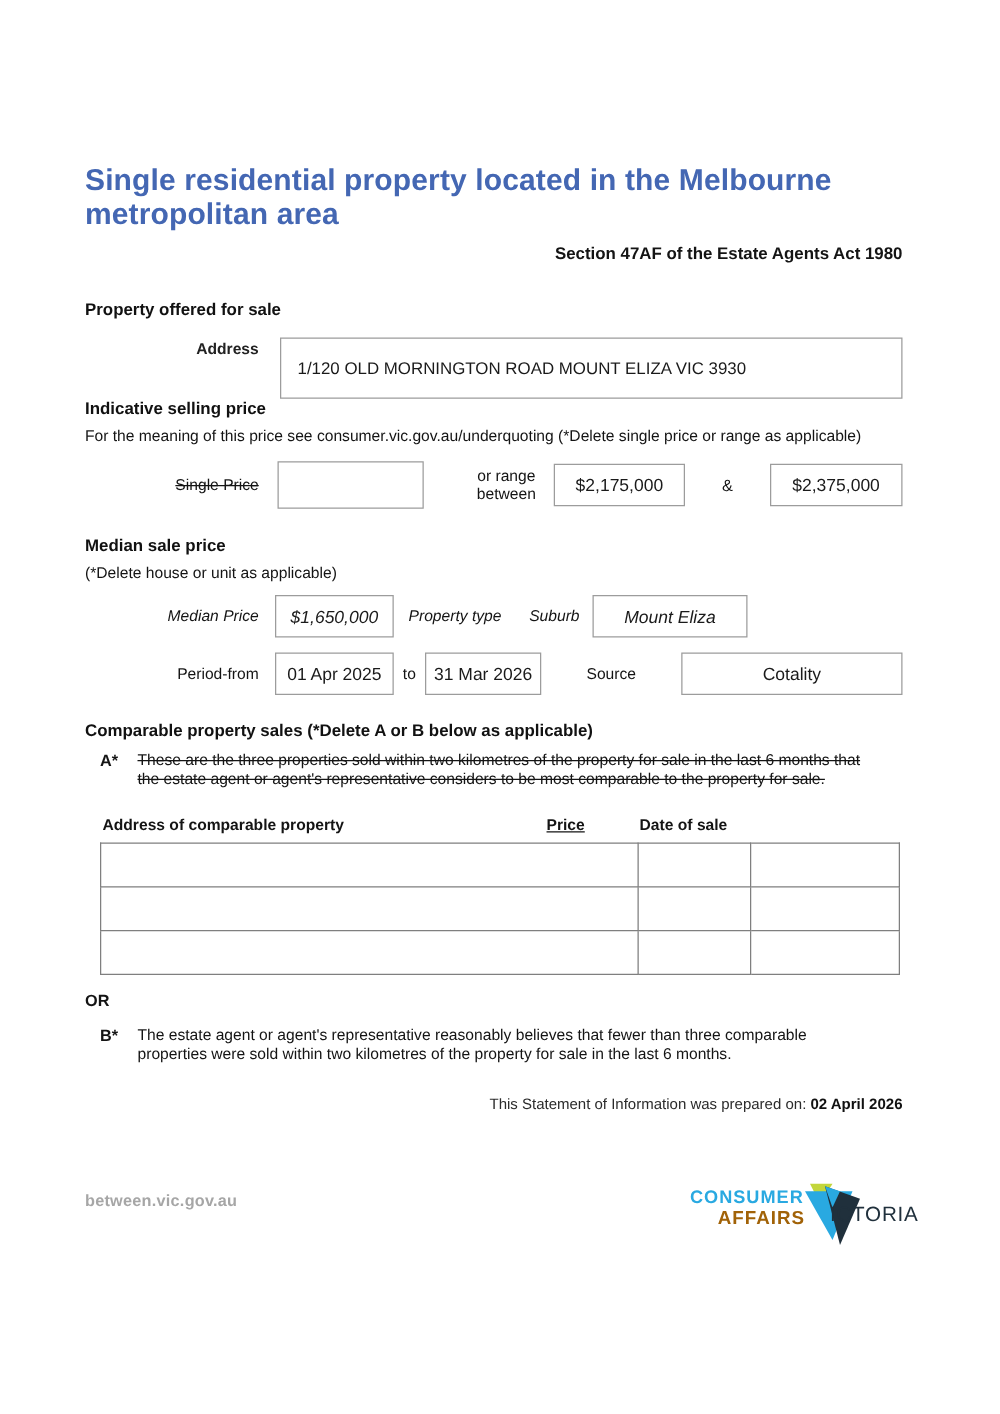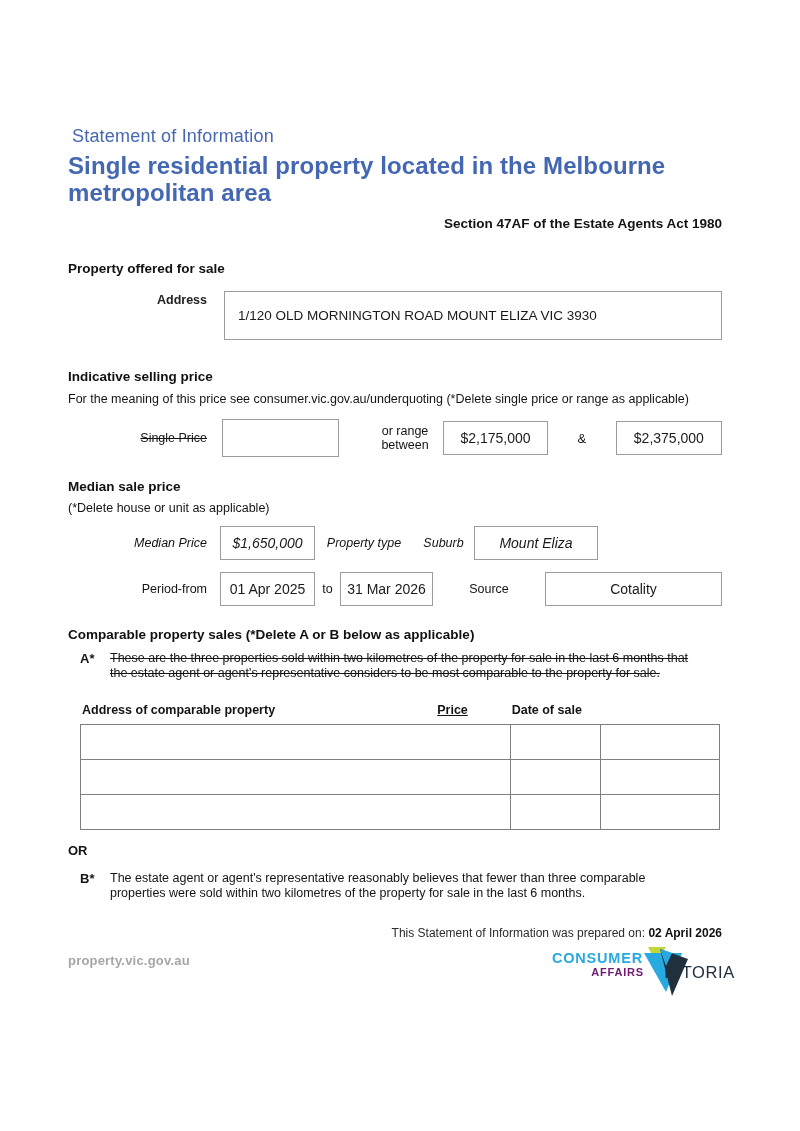--- a/index.html
+++ b/index.html
@@ -35,21 +35,21 @@
 
   
   .sec-property { margin-top:30px; }
   .addr-row { margin-top:15px; display:flex; }
   .addr-labels { width:139px; text-align:right; flex:none; padding-top:2px; }
   .addr-labels .main { font-weight:bold; font-size:12.5px; color:#222; }
   .addr-labels .sub  { font-size:12px; color:#949494; line-height:15px; margin-top:1px; }
   .addr-box { margin-left:17px; flex:1; height:49px; justify-content:flex-start; padding-left:13px; font-size:13.5px; }
 
   
-  .sec-indicative { margin-top:29px; }
+  .sec-indicative { }
   .sec-indicative .note { margin-top:8px; }
   .price-row { margin-top:13px; }
   .box-single { width:118px; height:38px; margin-left:15px; }
   .range-lbl { width:60px; margin-left:36px; text-align:center; font-size:12.5px; line-height:14px; }
   .box-low  { width:106px; height:34px; margin-left:8px; }
   .amp { width:68px; text-align:center; font-size:13px; }
   .box-high { width:107px; height:34px; }
 
   
   .sec-median { margin-top:22px; }
@@ -87,31 +87,30 @@
   .prepared { margin-top:25px; text-align:right; font-size:12px; color:#2b2b2b; }
   .prepared b { color:#111; }
 
   
   .footer-site {
     position:absolute; left:68px; top:953px;
     color:#a6a6a6; font-weight:bold; font-size:13px; letter-spacing:0.2px;
   }
   .cav-logo { position:absolute; left:552px; top:946px; width:170px; height:50px; }
   .logo-consumer { position:absolute; left:0; top:4px; color:#29a9e1; font-weight:bold; font-size:14.5px; letter-spacing:0.8px; }
-  .logo-affairs  { position:absolute; left:0; top:20px; width:92px; text-align:right; color:#701a75; font-weight:bold; font-size:11px; letter-spacing:0.8px; }
+  .logo-affairs  { position:absolute; left:0; top:20px; width:92px; text-align:right; color:#a16207; font-weight:bold; font-size:15px; letter-spacing:0.8px; }
   .logo-tri { position:absolute; left:90px; top:0; }
   .logo-victoria { position:absolute; left:112px; top:17px; color:#20303c; font-weight:normal; font-size:16.5px; letter-spacing:0.6px; }
 </style>
 </head>
 <body>
 
 <div class="page">
   <div class="content">
 
-    <div class="eyebrow">Statement of Information</div>
     <div class="page-title">Single residential property located in the Melbourne metropolitan area</div>
     <div class="act-ref">Section 47AF of the Estate Agents Act 1980</div>
 
     <div class="sec-property">
       <div class="sec-heading">Property offered for sale</div>
       <div class="addr-row">
         <div class="addr-labels">
           <div class="main">Address</div>
         </div>
         <div class="fieldbox addr-box">1/120 OLD MORNINGTON ROAD MOUNT ELIZA VIC 3930</div>
@@ -191,21 +190,21 @@
       <div class="opt-row optb">
         <div class="opt-label">B*</div>
         <div class="opt-text">The estate agent or agent's representative reasonably believes that fewer than three comparable properties were sold within two kilometres of the property for sale in the last 6 months.</div>
       </div>
     </div>
 
     <div class="prepared"><span>This Statement of Information was prepared on: </span><b>02 April 2026</b></div>
 
   </div>
 
-  <div class="footer-site">property.vic.gov.au</div>
+  <div class="footer-site">between.vic.gov.au</div>
 
   <div class="cav-logo">
     <div class="logo-consumer">CONSUMER</div>
     <div class="logo-affairs">AFFAIRS</div>
     <svg class="logo-tri" width="46" height="50" viewBox="0 0 46 50">
       <polygon points="6,1 24,1 14,17" fill="#c3d63a"></polygon>
       <polygon points="2,7 40,7 24,46" fill="#29a9e1"></polygon>
       <polygon points="18,3 46,13 30,50" fill="#20303c"></polygon>
       <polygon points="18,3 30,7 24,20" fill="#29a9e1"></polygon>
     </svg>

